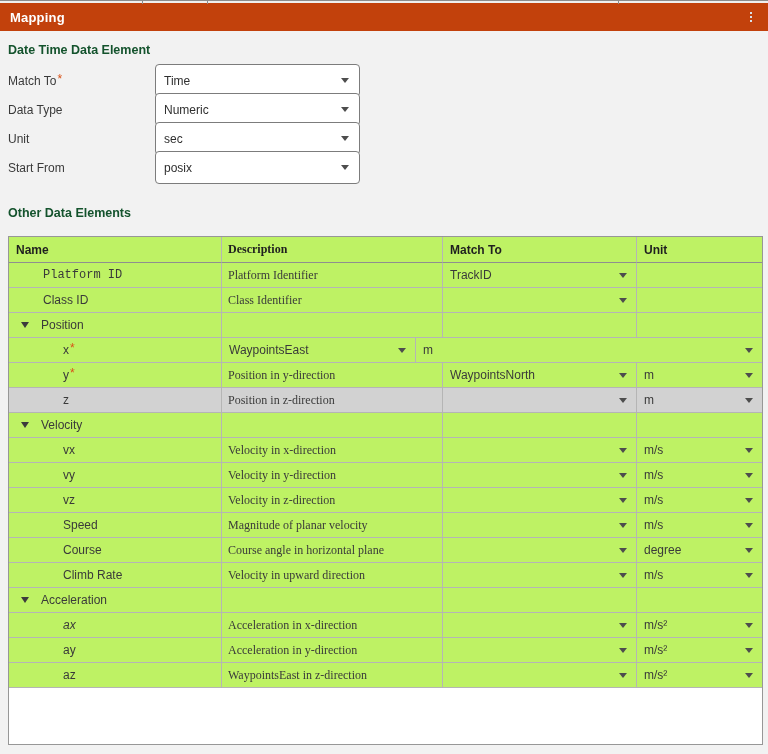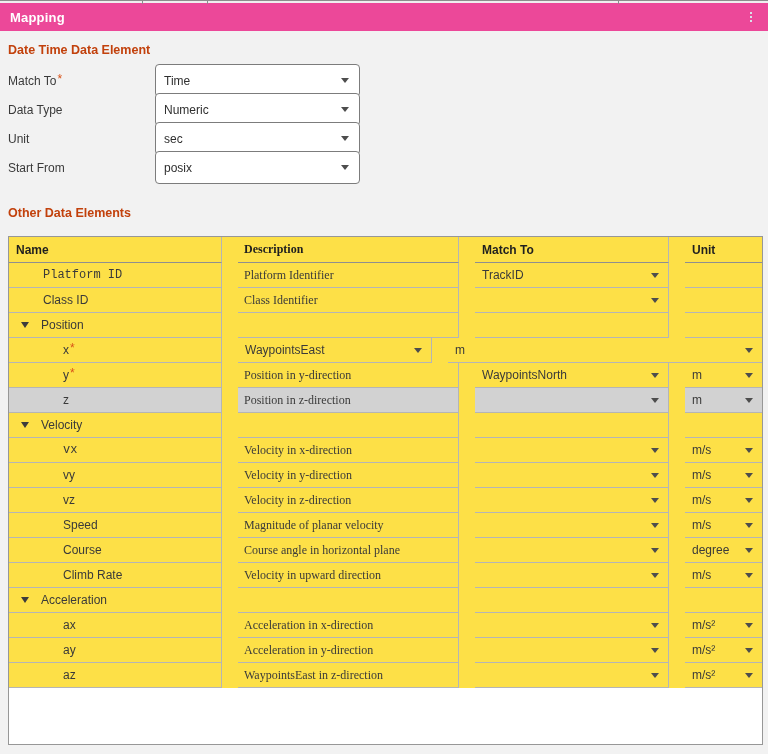--- a/index.html
+++ b/index.html
@@ -7,48 +7,48 @@
   .page {
     position:relative; width:768px; height:754px; background:#f2f2f2;
     font-family:"Liberation Sans", sans-serif; font-size:12px; color:#3a3a3a;
     overflow:hidden;
   }
   
   .top-strip { position:relative; height:3px; background:#efefef; border-top:1px solid #8c8c8c; }
   .top-strip .tick { position:absolute; top:0; width:1px; height:3px; background:#8c8c8c; }
 
   
-  .hdr { height:28px; background:#ec4899; display:flex; align-items:center; justify-content:space-between; padding:0 12px 0 10px; }
+  .hdr { height:28px; background:#c2410c; display:flex; align-items:center; justify-content:space-between; padding:0 12px 0 10px; }
   .hdr-title { color:#ffffff; font-weight:bold; font-size:13px; letter-spacing:.2px; }
   .dots { display:flex; flex-direction:column; gap:2px; padding:3px 4px; cursor:pointer; }
   .dots i { display:block; width:2px; height:2px; background:#d9e1ea; }
 
   .content { padding-left:8px; }
-  .section-title { font-weight:bold; font-size:12.5px; color:#c2410c; }
+  .section-title { font-weight:bold; font-size:12.5px; color:#14532d; }
   .st-datetime { margin-top:12px; }
   .st-other { margin-top:28px; }
 
   
   .form { margin-top:13px; }
   .form-row { display:flex; align-items:center; height:21px; margin-bottom:8px; }
   .form-label { width:147px; flex:none; color:#3a3a3a; }
   .req { color:#d95319; position:relative; top:-2px; margin-left:1px; }
   .combo {
     width:205px; height:33px; background:#ffffff; border:1px solid #7c7c7c; border-radius:4px;
     display:flex; align-items:center; padding:0 10px 0 8px; cursor:pointer;
   }
   .combo-value { flex:1; color:#2f2f2f; overflow:hidden; white-space:nowrap; }
   .caret { width:0; height:0; border-left:4px solid transparent; border-right:4px solid transparent; border-top:5px solid #4d4d4d; flex:none; }
 
   
   .table {
     width:755px; height:509px; margin-top:16px; background:#ffffff;
     border:1px solid #979797; display:flex; flex-direction:column;
   }
-  .trow { display:flex; height:25px; flex:none; background:#fde047;gap:16px; }
+  .trow { display:flex; height:25px; flex:none; background:#bef264; }
   .trow.thead { height:26px; }
   .trow.selected .tcell { background:#d2d2d2; }
   .tcell {
     border-right:1px solid #b5b5b5; border-bottom:1px solid #b5b5b5;
     display:flex; align-items:center; overflow:hidden; white-space:nowrap;
     height:100%;
   }
   .tcell:last-child { border-right:none; }
   .c0 { width:213px; flex:none; }
   .c1 { width:221px; flex:none; padding-left:6px;font-family:Liberation Serif, serif; }
@@ -209,21 +209,21 @@
         <div class="trow">
           <div class="tcell c0" style="padding-left: 12px;">
             <span class="tri"></span>
             <span>Velocity</span>
           </div>
           <div class="tcell c1"></div>
           <div class="tcell c2"></div>
           <div class="tcell c3"></div>
         </div>
         <div class="trow">
-          <div class="tcell c0" style="padding-left: 54px; font-family: Liberation Mono, monospace;">
+          <div class="tcell c0" style="padding-left: 54px;">
             <span>vx</span>
           </div>
           <div class="tcell c1">
             <span>Velocity in x-direction</span>
           </div>
           <div class="tcell c2">
             <span></span>
             <span class="caret cell-arrow"></span>
           </div>
           <div class="tcell c3">
@@ -314,21 +314,21 @@
         <div class="trow">
           <div class="tcell c0" style="padding-left: 12px;">
             <span class="tri"></span>
             <span>Acceleration</span>
           </div>
           <div class="tcell c1"></div>
           <div class="tcell c2"></div>
           <div class="tcell c3"></div>
         </div>
         <div class="trow">
-          <div class="tcell c0" style="padding-left: 54px;">
+          <div class="tcell c0" style="padding-left: 54px; font-style: italic;">
             <span>ax</span>
           </div>
           <div class="tcell c1">
             <span>Acceleration in x-direction</span>
           </div>
           <div class="tcell c2">
             <span></span>
             <span class="caret cell-arrow"></span>
           </div>
           <div class="tcell c3">

